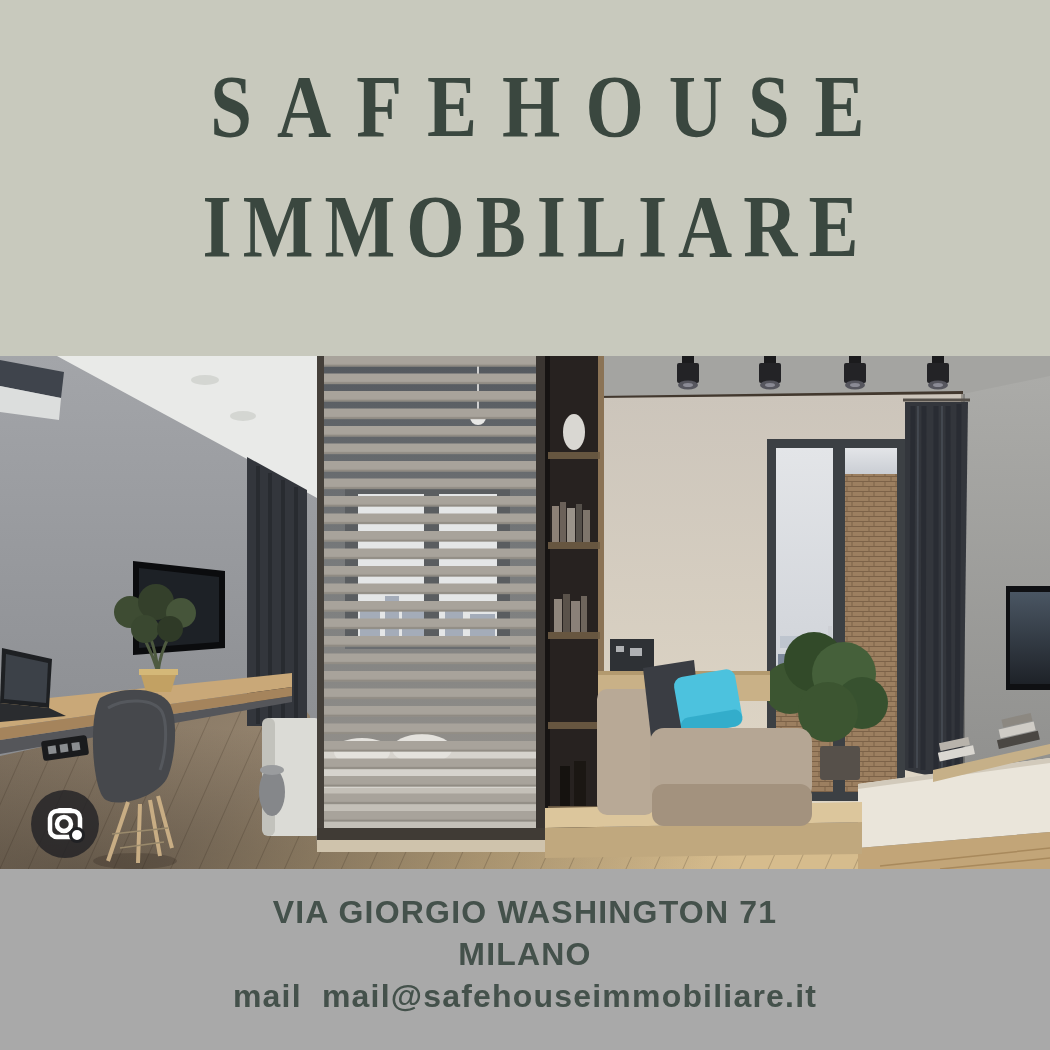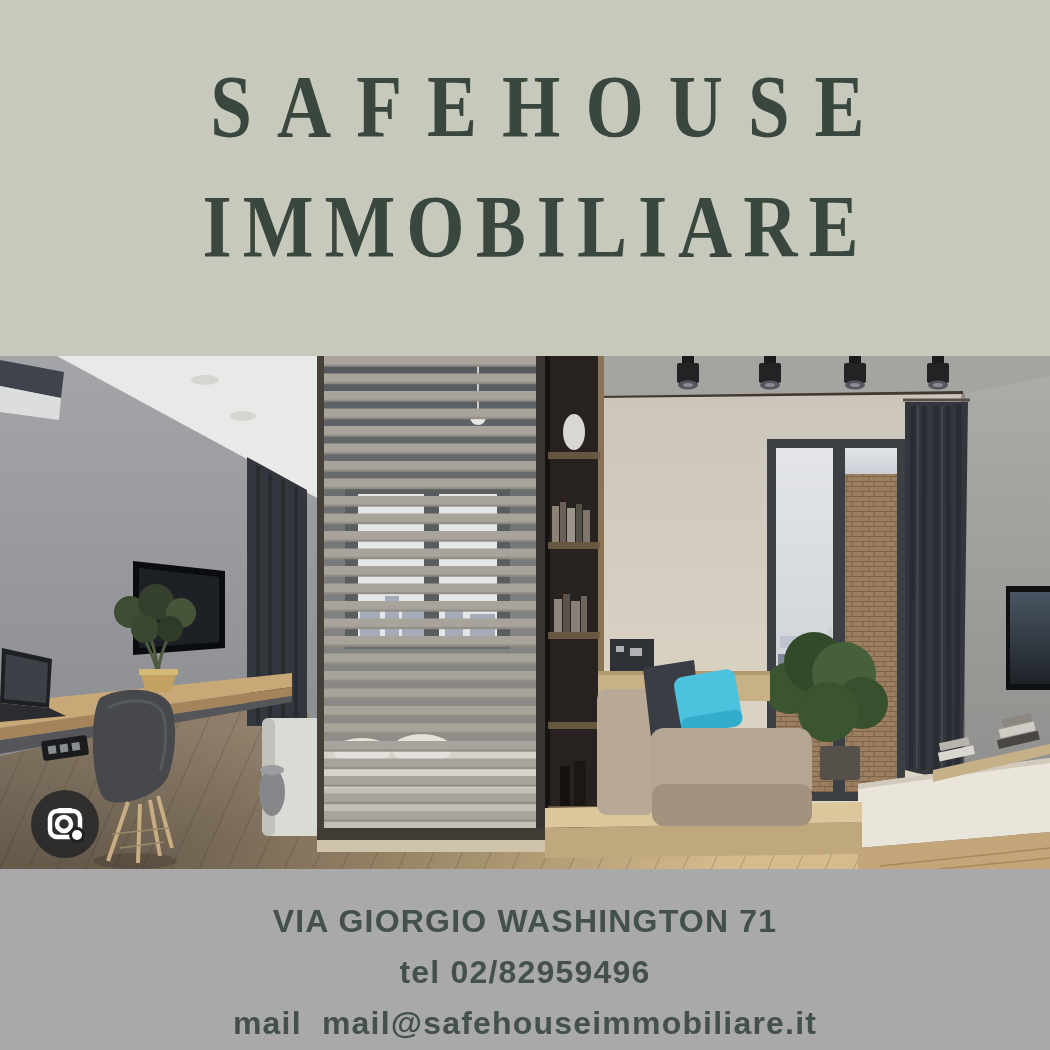--- a/index.html
+++ b/index.html
@@ -14,21 +14,21 @@
   .title-line.l1{top:106px;letter-spacing:25px;padding-left:25px;}
   .title-line.l2{top:226px;letter-spacing:11px;padding-left:11px;}
   .photo{position:absolute;left:0;top:356px;width:1050px;height:513px;overflow:hidden;
          background:#8c8e92;}
   .photo svg{display:block;}
   .lens-btn{position:absolute;left:31px;top:434px;width:68px;height:68px;border-radius:50%;
             background:var(--lens-circle,rgba(32,33,36,0.8));
             display:flex;align-items:center;justify-content:center;cursor:pointer;}
   .bottom-band{position:absolute;left:0;top:869px;width:1050px;height:181px;
                background:var(--bottom-band-bg,#a9a9a9);padding-top:21px;box-sizing:border-box;}
-  .footer-line{margin:11px;text-align:center;white-space:pre;
+  .footer-line{margin:2px;text-align:center;white-space:pre;
                color:var(--footer-green,#44514b);
                font-family:"Liberation Sans",sans-serif;font-weight:700;
                font-size:32px;line-height:40px;letter-spacing:1.2px;}
 </style>
 </head>
 <body>
 
 <div class="poster">
 
   <div class="top-band">
@@ -323,17 +323,17 @@
         <rect x="14" y="6" width="16" height="5" rx="2.5" fill="#ffffff"></rect>
         <rect x="7" y="9" width="30" height="26" rx="7" fill="none" stroke="#ffffff" stroke-width="4.5"></rect>
         <circle cx="21" cy="22" r="7" fill="none" stroke="#ffffff" stroke-width="4.5"></circle>
         <circle cx="34" cy="33" r="6.5" fill="#ffffff" stroke="rgba(32,33,36,1)" stroke-width="3"></circle>
       </svg>
     </div>
   </div>
 
   <div class="bottom-band">
     <p class="footer-line">VIA GIORGIO WASHINGTON 71</p>
-    <p class="footer-line">tel 02/82959496</p>
+    <p class="footer-line">MILANO</p>
     <p class="footer-line">mail  mail@safehouseimmobiliare.it</p>
   </div>
 
 </div>
 
 </body></html>

